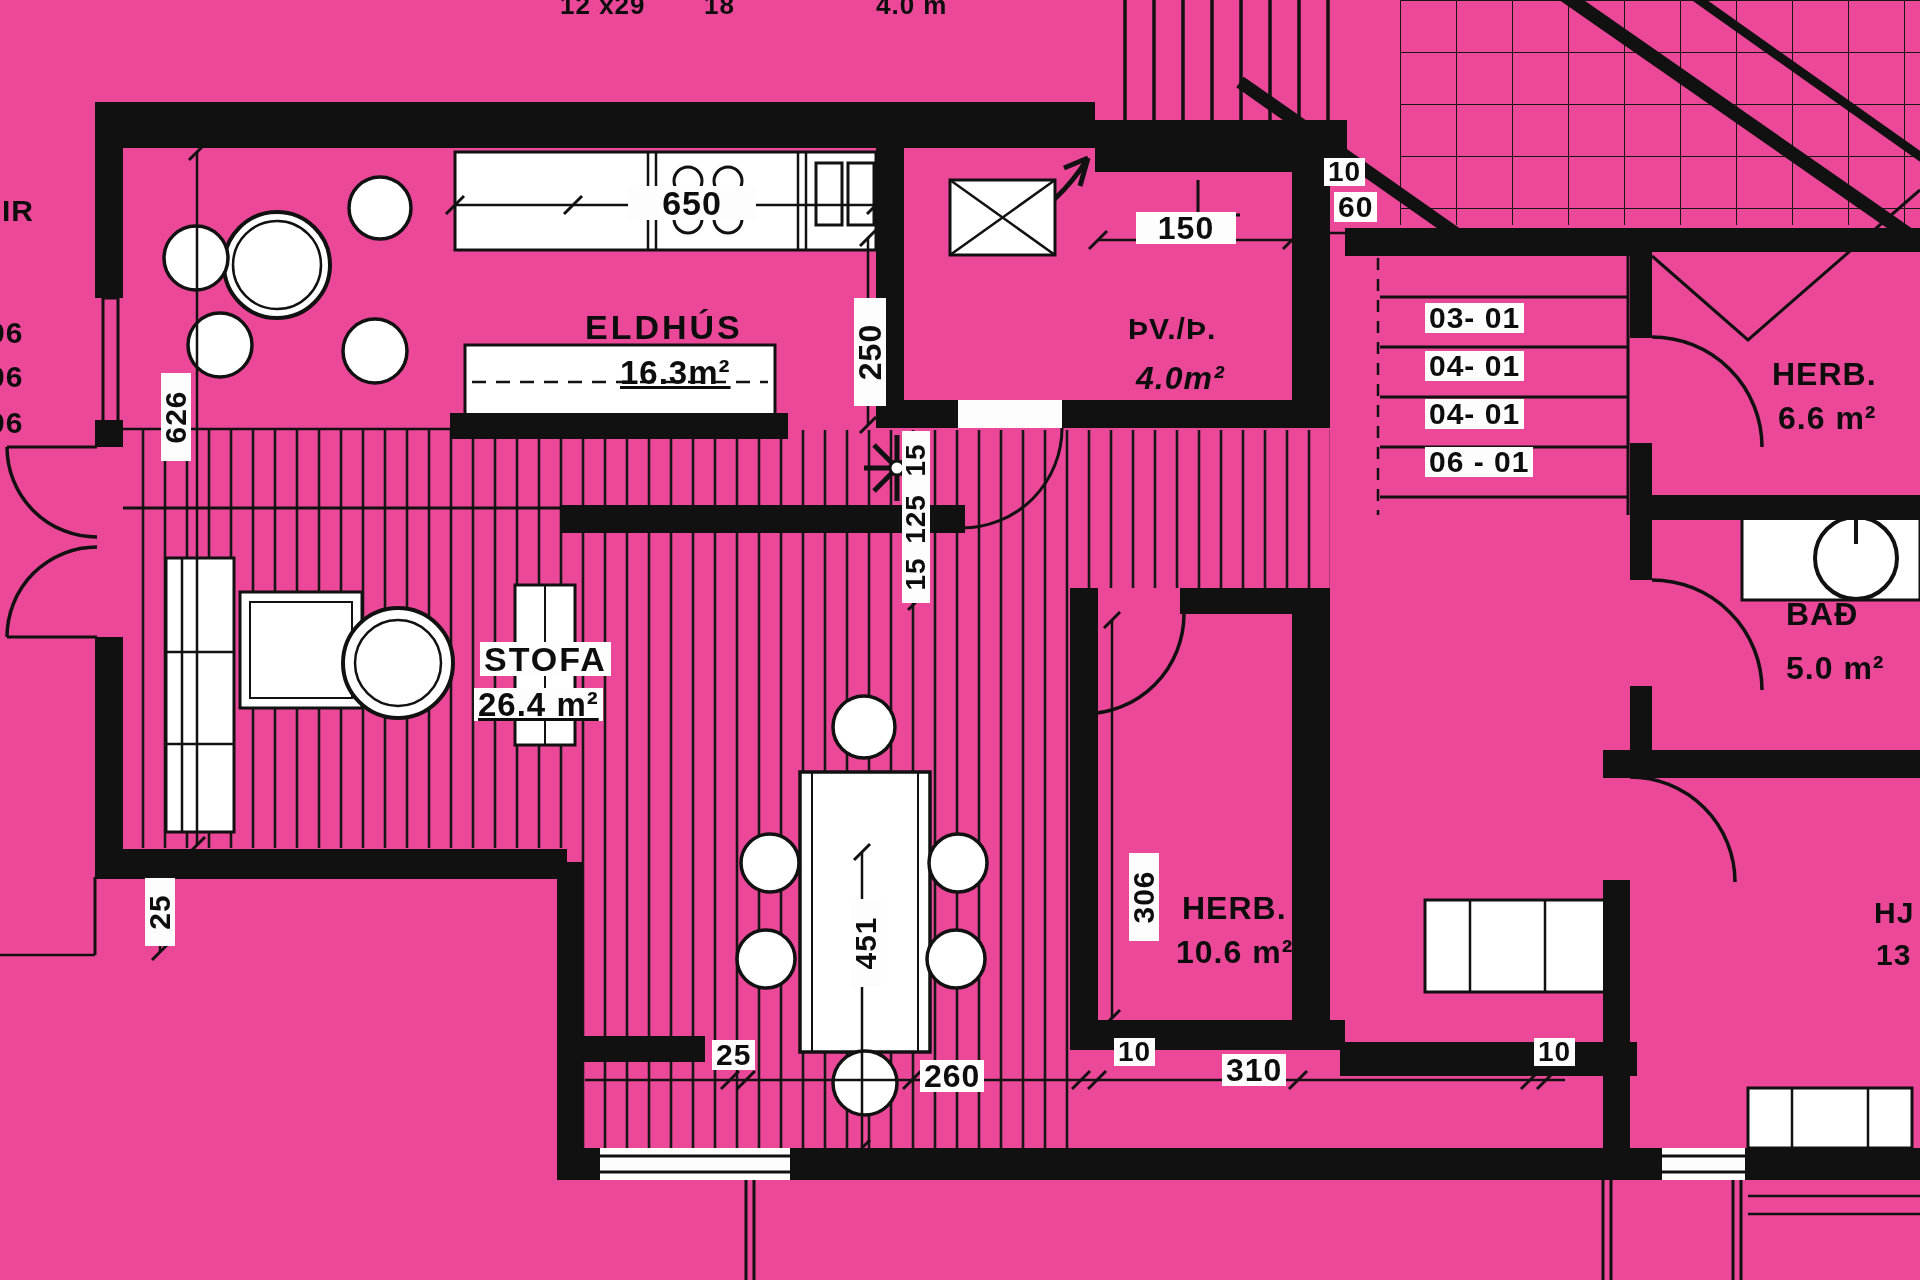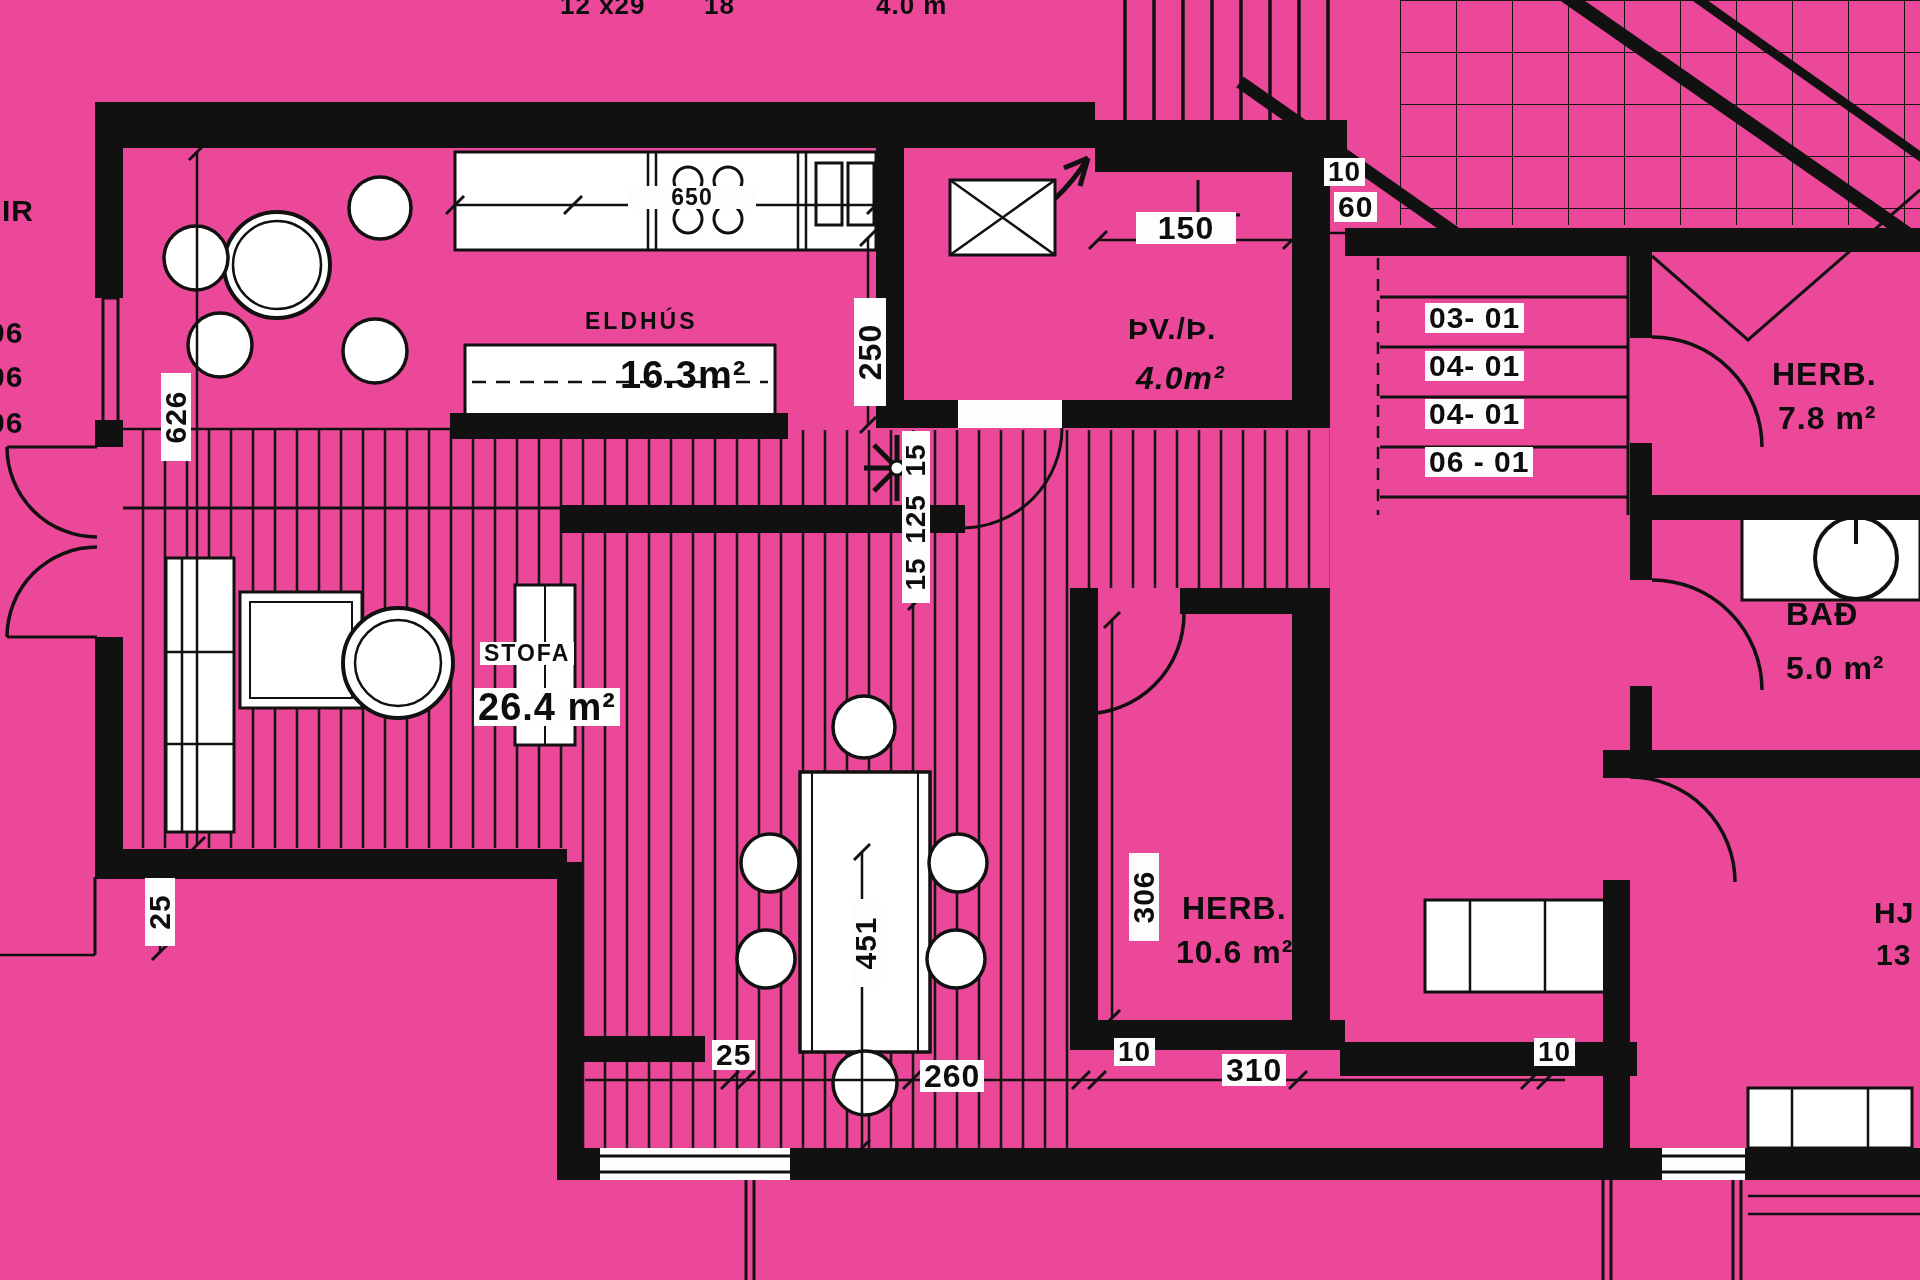--- a/index.html
+++ b/index.html
@@ -4,21 +4,21 @@
 <style>
   html,body{margin:0;padding:0;background:#e8e8e8;}
   #canvas{position:relative;width:1920px;height:1280px;background:#ec4899;overflow:hidden;
           font-family:"Liberation Sans", sans-serif;color:#0d0d0d;}
   #canvas svg{position:absolute;left:0;top:0;}
   .lbl{position:absolute;font-weight:700;color:#0d0d0d;white-space:nowrap;line-height:1;
        letter-spacing:1px;}
   .chip{background:#fdfdfd;padding:0 4px;}
   .rot{transform:rotate(-90deg);transform-origin:center center;text-align:center;}
   .ctr{text-align:center;}
-  .f34{font-size:23px;} .f33{font-size:38px;} .f32{font-size:32px;} .f30{font-size:30px;}
+  .f34{font-size:34px;} .f33{font-size:33px;text-decoration:underline;} .f32{font-size:32px;} .f30{font-size:30px;}
   .f28{font-size:28px;} .f26{font-size:26px;}
 </style>
 </head>
 <body>
 
 <div id="canvas">
 
 <svg width="1920" height="1280" viewBox="0 0 1920 1280">
   <defs>
     <pattern id="vh" width="22" height="22" patternUnits="userSpaceOnUse">
@@ -256,21 +256,21 @@
 <div class="lbl f32" style="left:1136px;top:362px;font-style:italic;">4.0m²</div>
 
 <div class="lbl f28 chip" style="left:1324px;top:158px;">10</div>
 <div class="lbl f30 chip" style="left:1334px;top:192px;">60</div>
 <div class="lbl f30 chip" style="left:1425px;top:303px;">03- 01</div>
 <div class="lbl f30 chip" style="left:1425px;top:351px;">04- 01</div>
 <div class="lbl f30 chip" style="left:1425px;top:399px;">04- 01</div>
 <div class="lbl f30 chip" style="left:1425px;top:447px;">06 - 01</div>
 
 <div class="lbl f32" style="left:1772px;top:358px;">HERB.</div>
-<div class="lbl f32" style="left:1778px;top:402px;">7.8 m²</div>
+<div class="lbl f32" style="left:1778px;top:402px;">6.6 m²</div>
 <div class="lbl f32" style="left:1786px;top:598px;">BAÐ</div>
 <div class="lbl f32" style="left:1786px;top:652px;">5.0 m²</div>
 
 <div class="lbl f34 chip" style="left:480px;top:642px;letter-spacing:2px;">STOFA</div>
 <div class="lbl f33 chip" style="left:474px;top:688px;">26.4 m²</div>
 
 <div class="lbl f28 rot chip" style="left:887px;top:446px;width:50px;">15</div>
 <div class="lbl f28 rot chip" style="left:872px;top:505px;width:80px;">125</div>
 <div class="lbl f28 rot chip" style="left:887px;top:560px;width:50px;">15</div>
 

